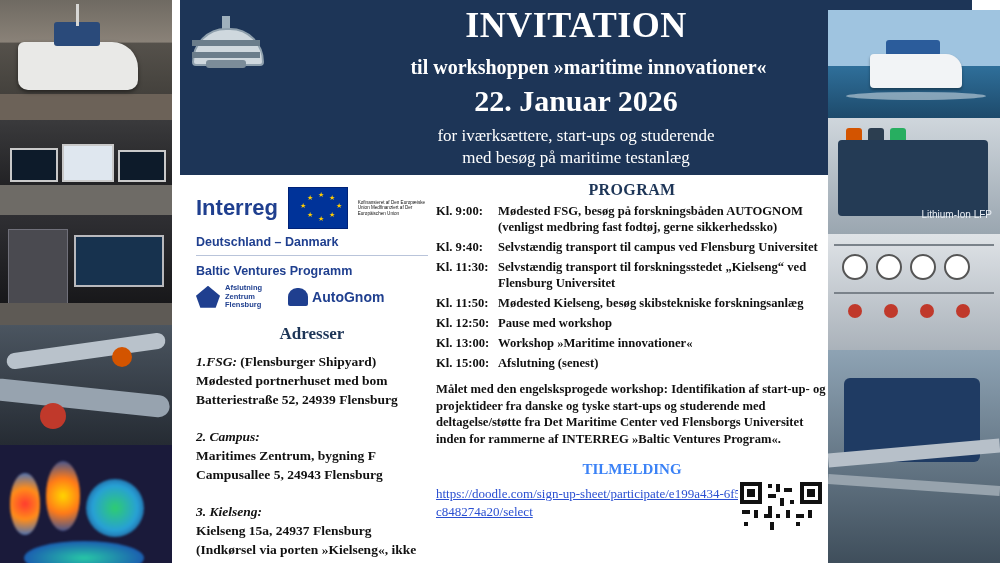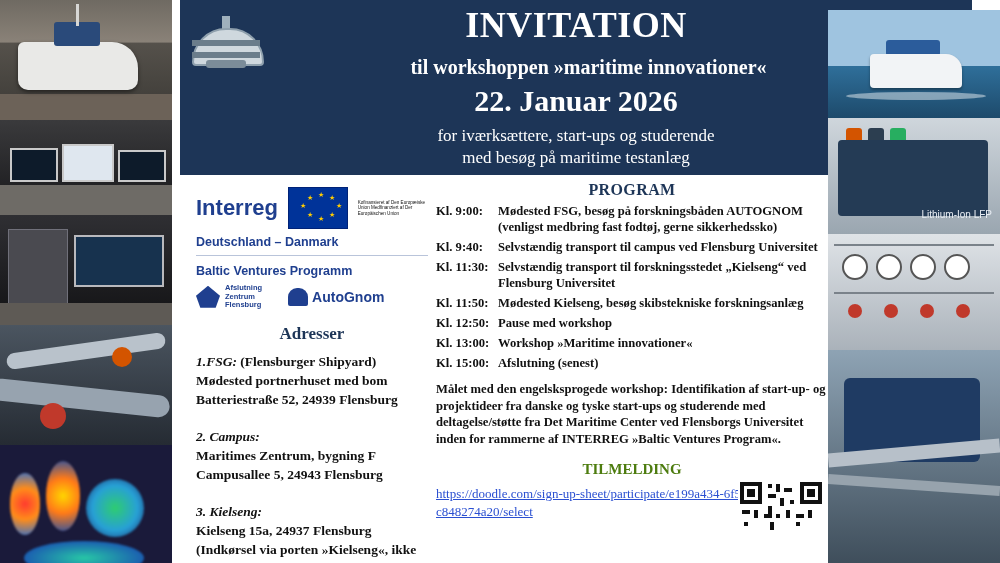--- a/index.html
+++ b/index.html
@@ -107,21 +107,21 @@
   .adr-block .t{font-weight:bold;}
   .adr-block .it{font-style:italic;font-weight:bold;}
   .adr-gap{height:10px;}
 
   .prog-h{text-align:center;font-size:16px;font-weight:bold;color:#1d3557;letter-spacing:.4px;}
   table.prog{margin-top:2px;border-collapse:collapse;width:100%;}
   table.prog td{vertical-align:top;font-size:12.6px;line-height:16px;color:#111;padding:2px 0;}
   table.prog td.time{width:58px;font-weight:bold;white-space:nowrap;}
   table.prog td.desc{font-weight:bold;padding-left:4px;}
   .goal{margin-top:8px;font-size:12.6px;line-height:16.5px;font-weight:bold;color:#111;}
-  .tilm-h{margin-top:14px;text-align:center;font-size:15px;font-weight:bold;color:#4d7c0f;}
+  .tilm-h{margin-top:14px;text-align:center;font-size:15px;font-weight:bold;color:#3b82f6;}
   .signup{position:relative;margin-top:6px;min-height:88px;}
   .link{width:268px;font-size:13px;line-height:17px;color:#2a4fd1;text-decoration:underline;word-break:break-all;}
   .qr{position:absolute;right:4px;top:-4px;width:86px;height:86px;background:#fff;}
   .qr .cell{position:absolute;background:#111;}
 
   
   [data-interactable="true"]{cursor:pointer;}
 </style>
 </head>
 <body>

